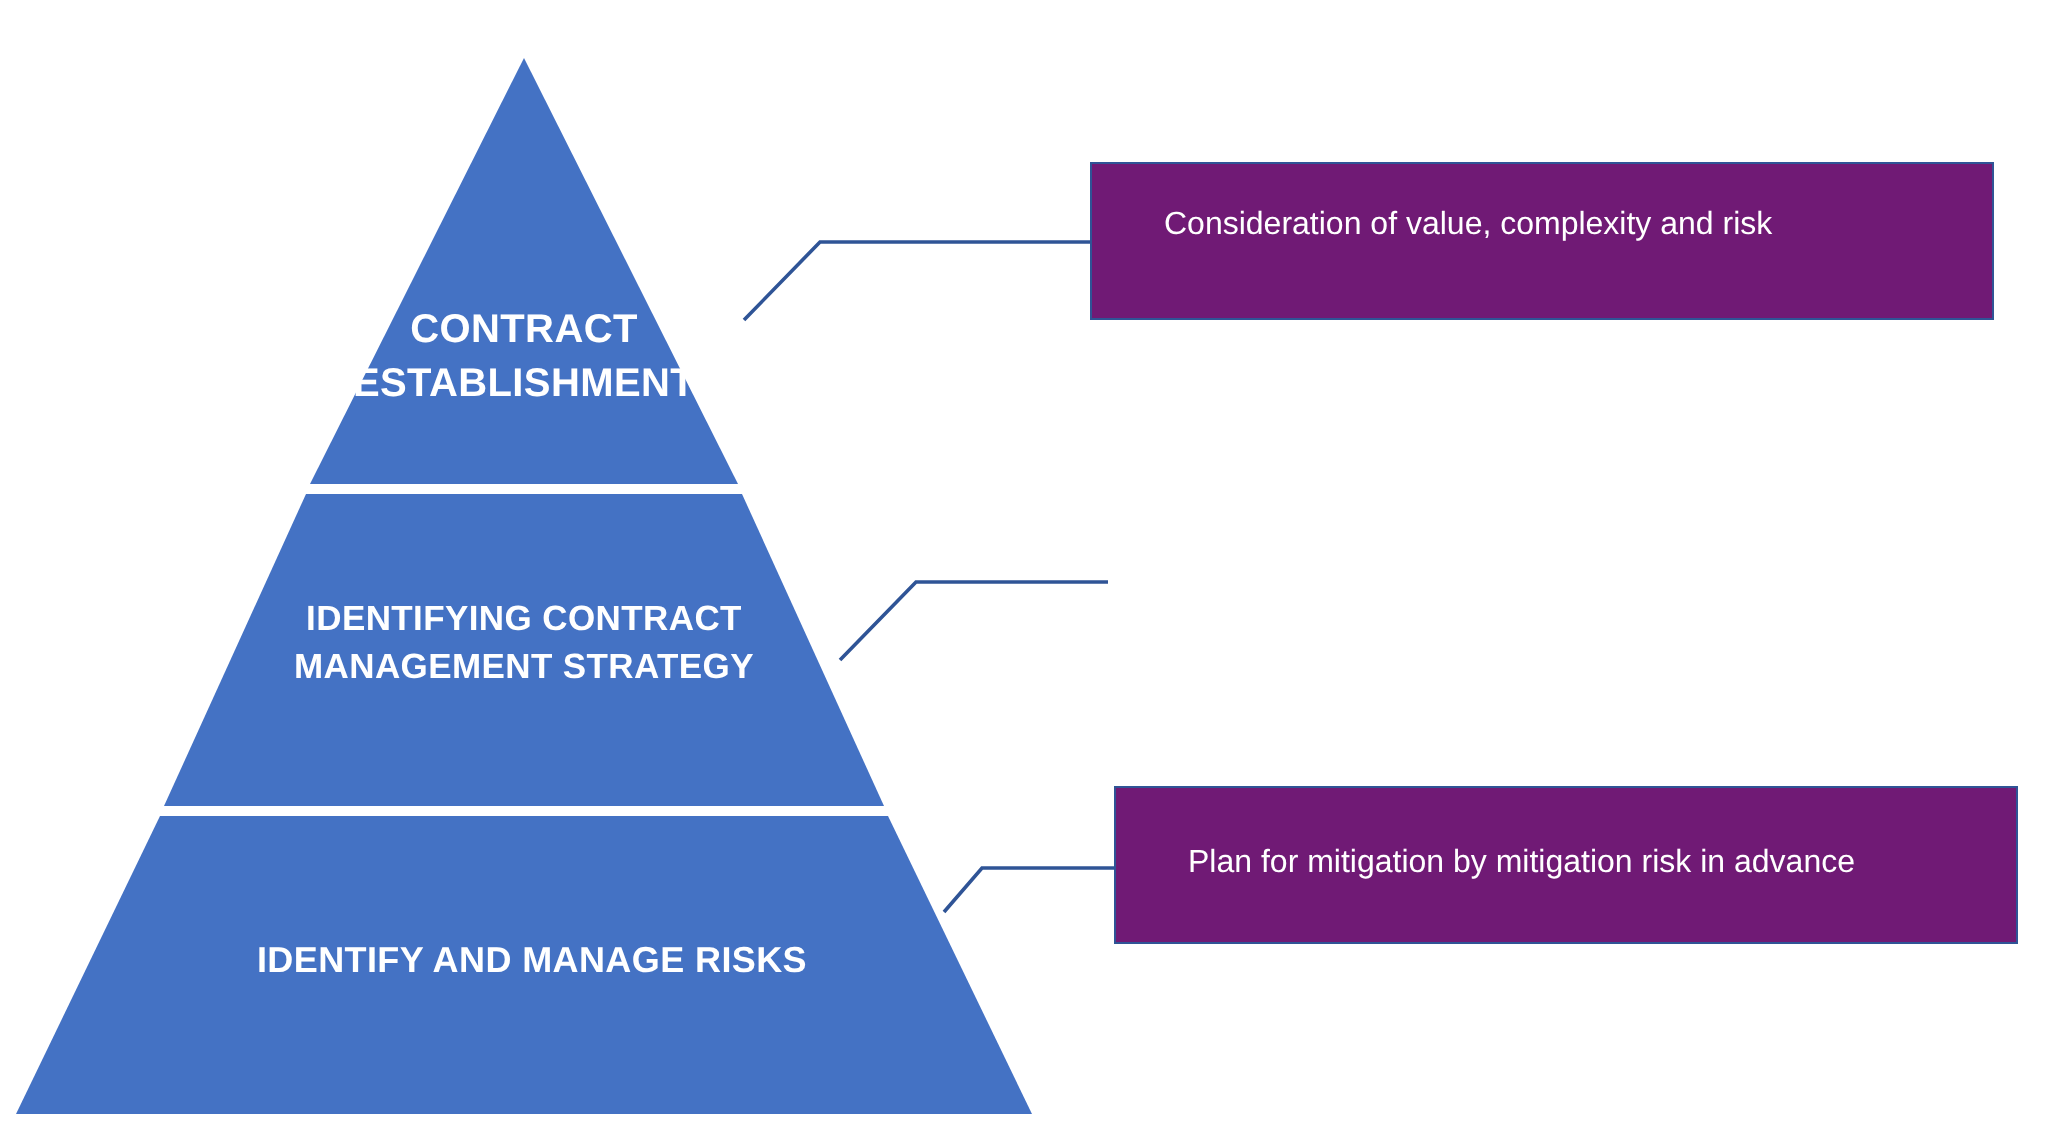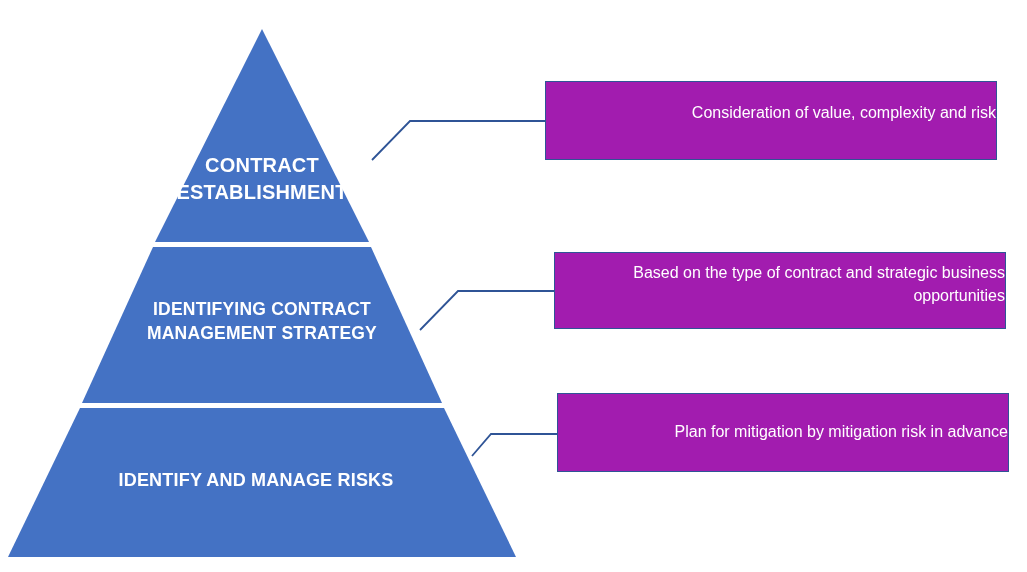--- a/index.html
+++ b/index.html
@@ -40,35 +40,35 @@
     width: 260px;
     font-size: 20px;
   }
   #tier-label-1 {
     left: 102px;
     top: 298px;
     width: 320px;
     font-size: 17.5px;
   }
   #tier-label-2 {
-    left: 56px;
+    left: 66px;
     top: 468px;
     width: 400px;
     font-size: 18px;
   }
   .callout-box {
     position: absolute;
     box-sizing: border-box;
-    background: #a21caf;
+    background: #701a75;
     border: 1.5px solid #2F5496;
     color: #ffffff;
     display: flex;
     align-items: flex-start;
     justify-content: center;
-    text-align: right;
+    text-align: left;
     font-size: 16px;
     line-height: 1.45;
     user-select: none;
     padding-left: 36px;
   }
   .callout-box .callout-text {
     display: block;
     width: 100%;
   }
   #callout-box-0 {
@@ -116,21 +116,18 @@
   <div class="tier-label" id="tier-label-0">CONTRACT
 ESTABLISHMENT</div>
   <div class="tier-label" id="tier-label-1">IDENTIFYING CONTRACT
 MANAGEMENT STRATEGY</div>
   <div class="tier-label" id="tier-label-2">IDENTIFY AND MANAGE RISKS</div>
 
   <div class="callout-box" id="callout-box-0">
     <span class="callout-text">Consideration of value, complexity and risk</span>
   </div>
 
-  <div class="callout-box" id="callout-box-1">
-    <span class="callout-text">Based on the type of contract and strategic business opportunities</span>
-  </div>
 
   <div class="callout-box" id="callout-box-2">
     <span class="callout-text">Plan for mitigation by mitigation risk in advance</span>
   </div>
 
 </div>
 
 </body></html>

